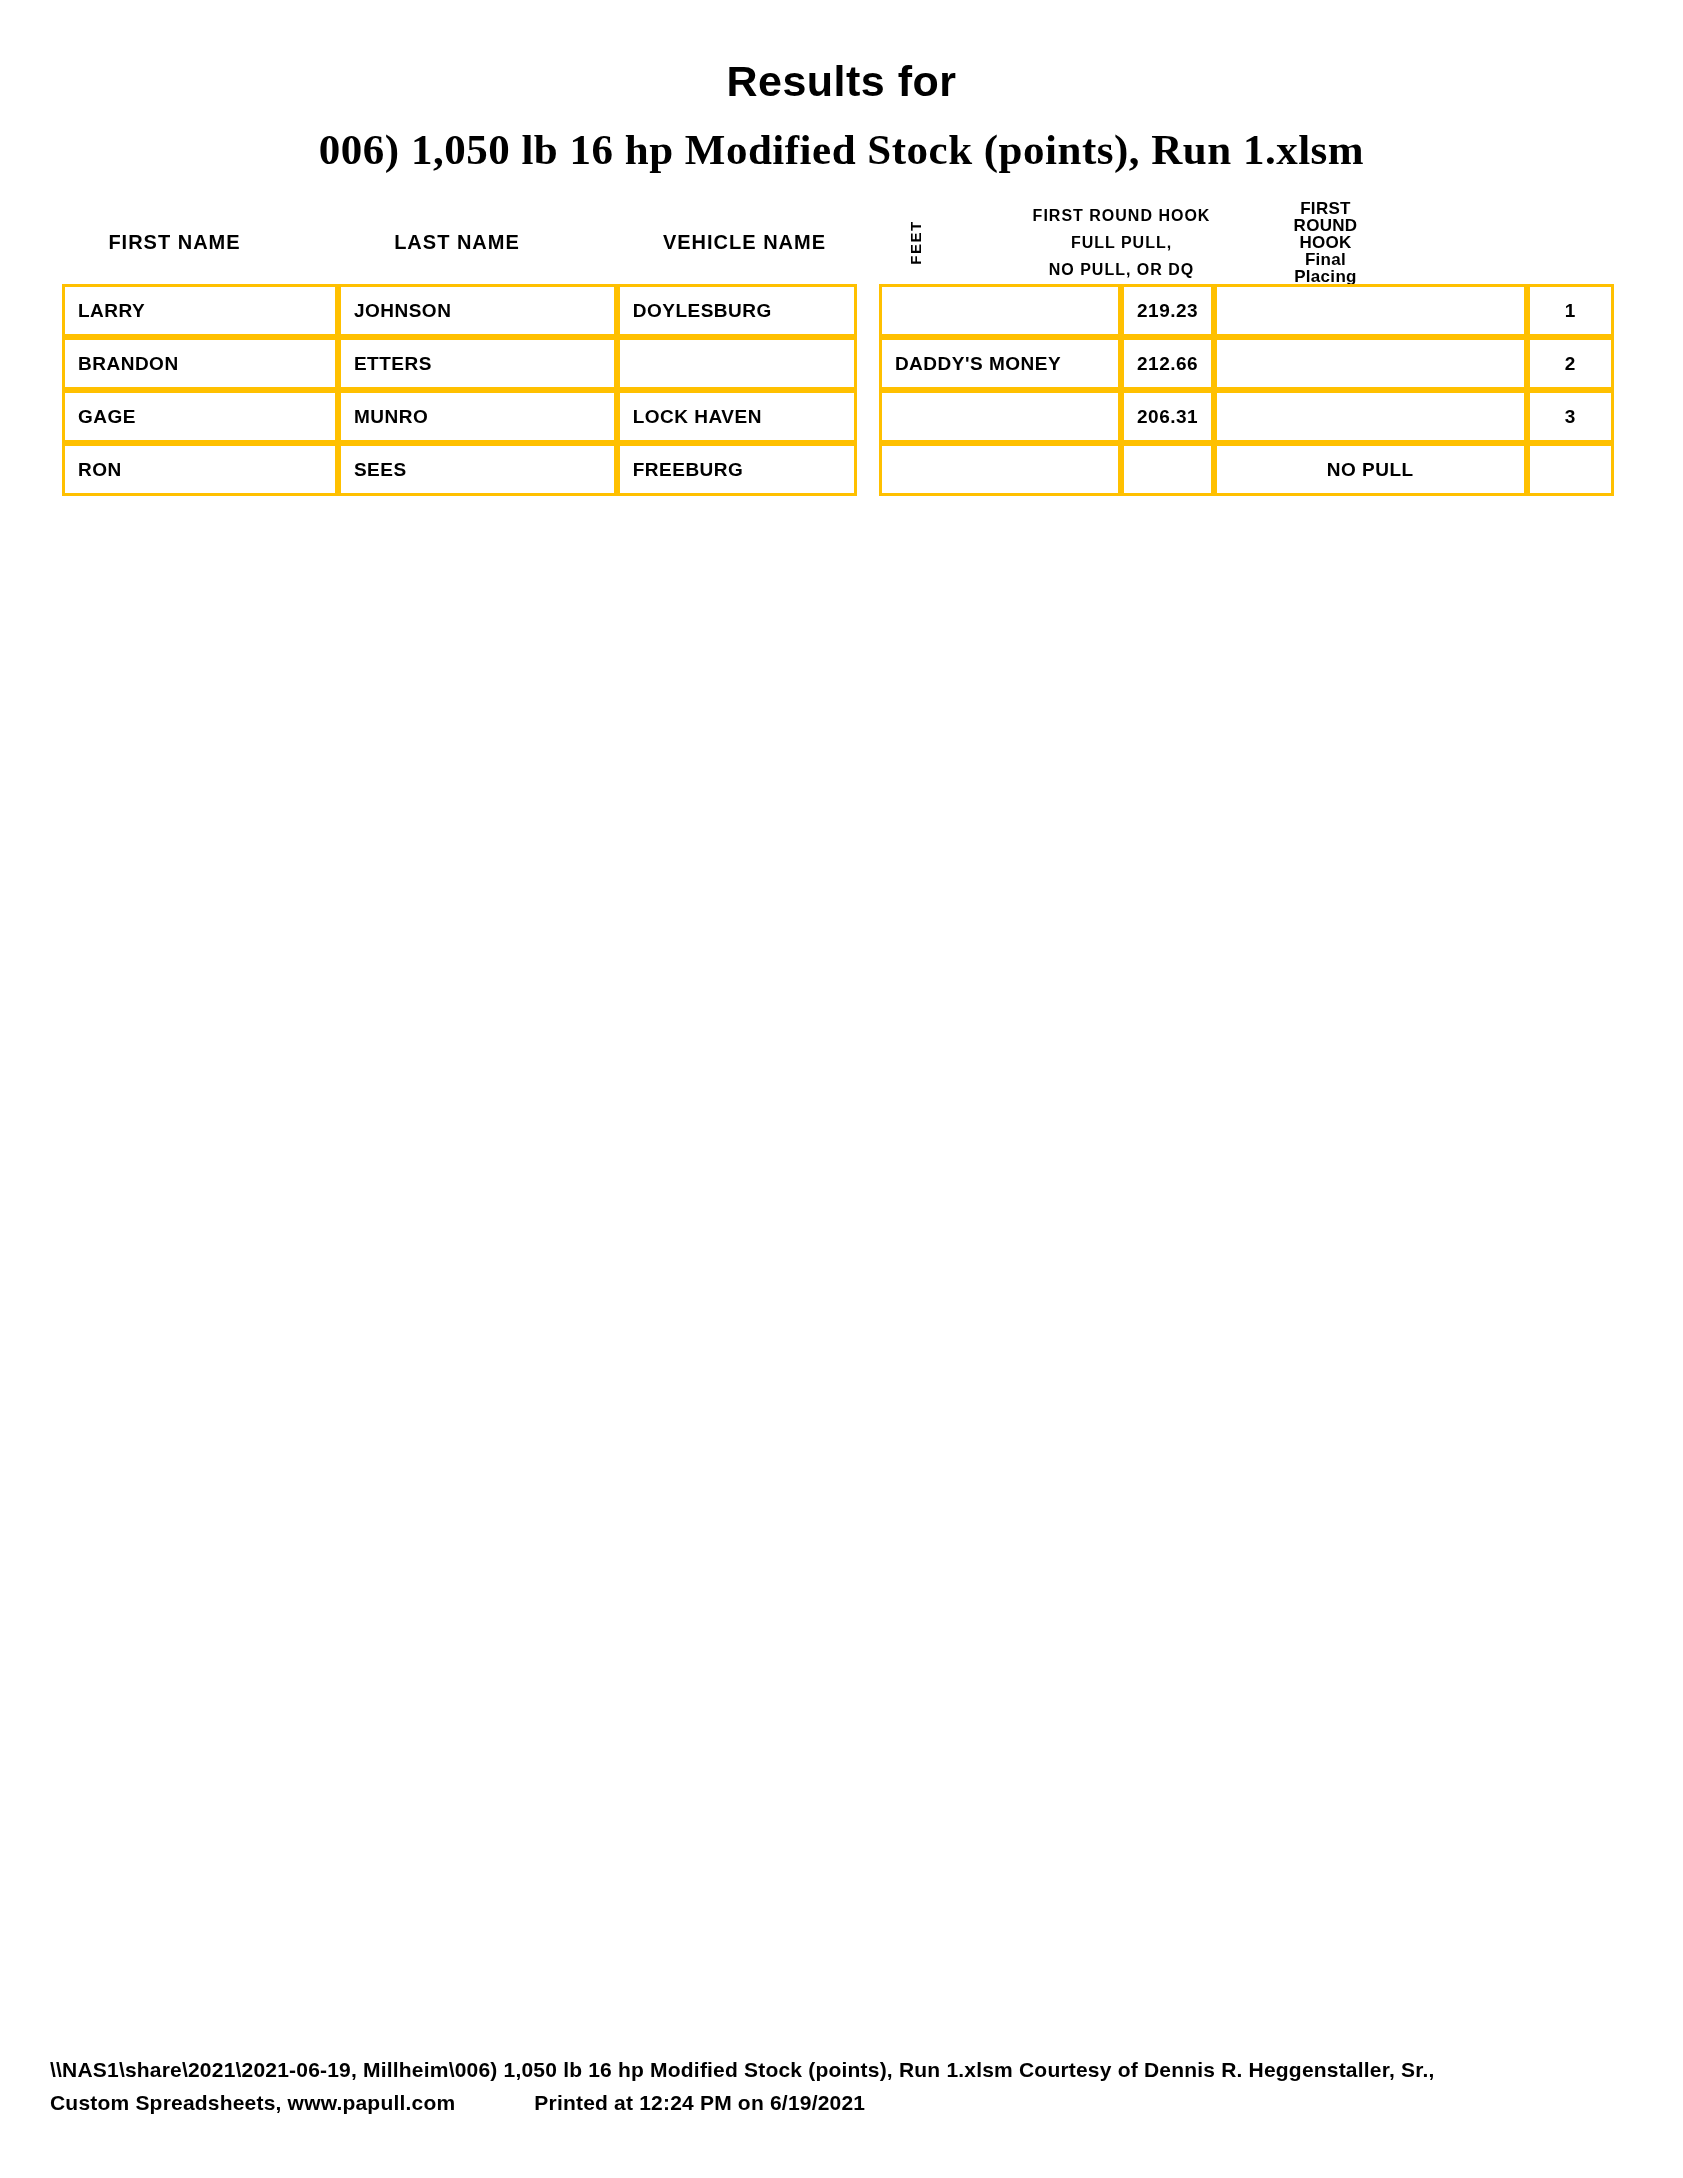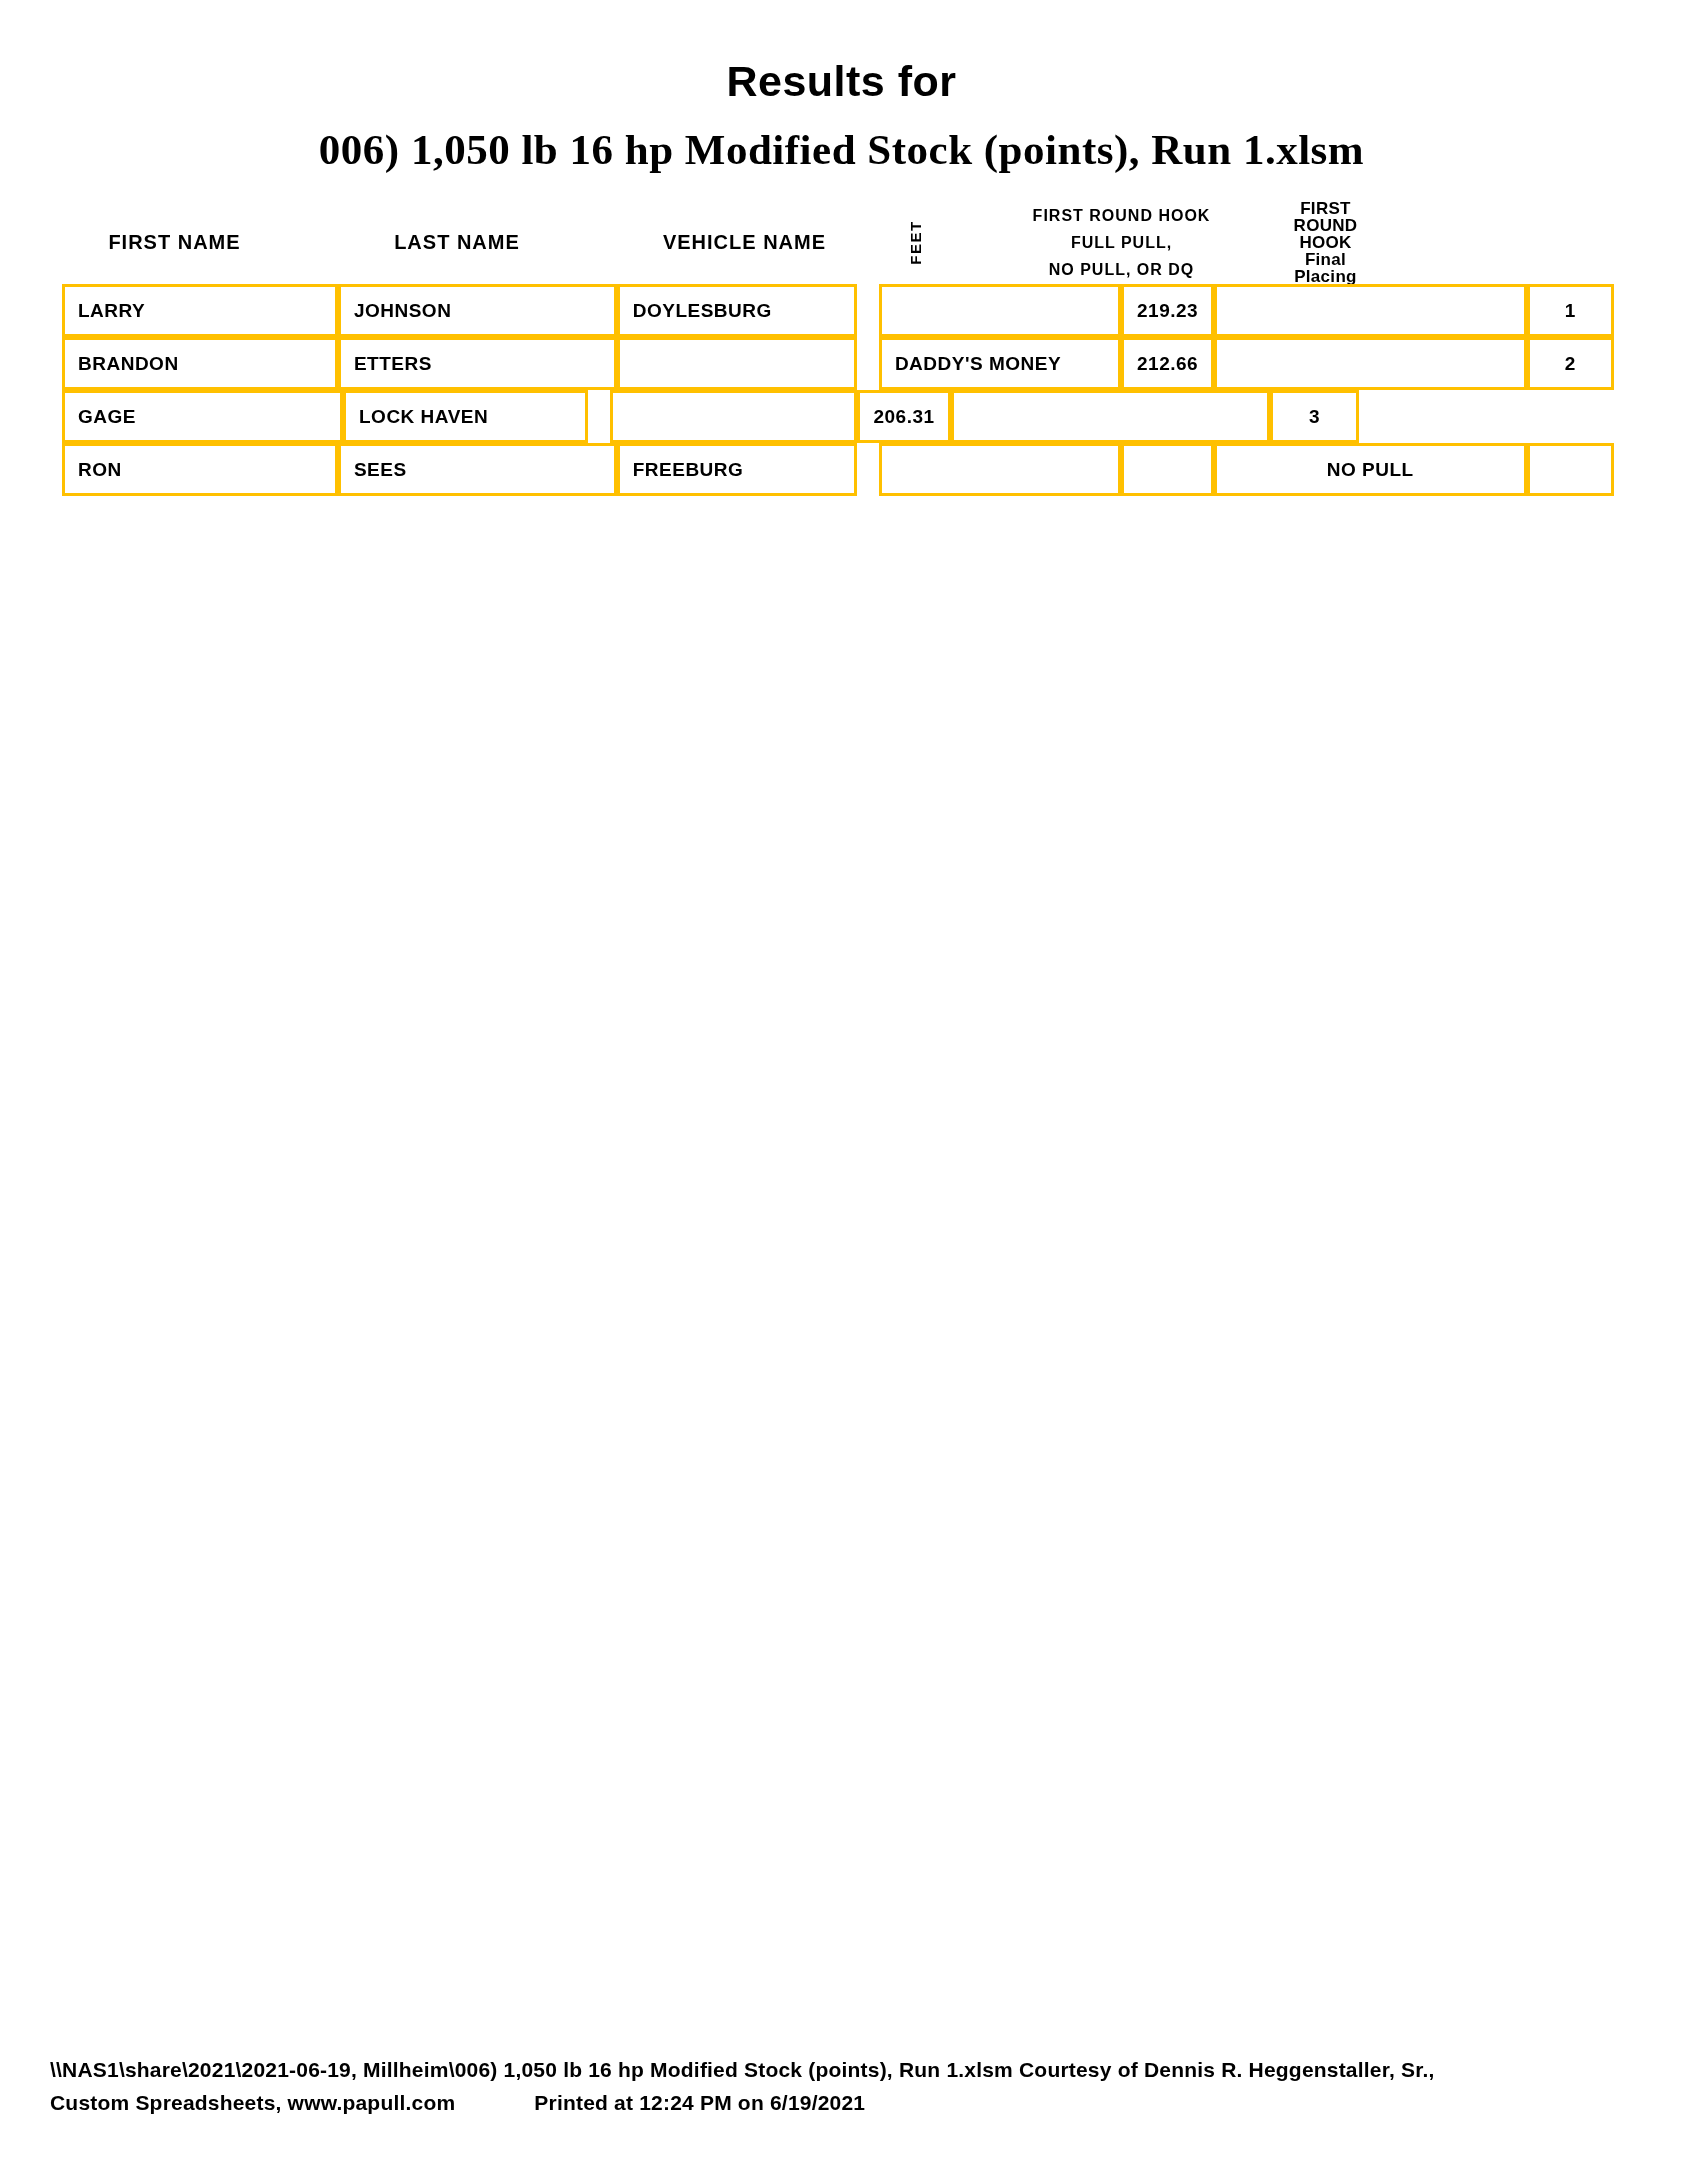--- a/index.html
+++ b/index.html
@@ -115,20 +115,21 @@
     <div class="cell c3"></div>
     <div class="cgap cg"></div>
     <div class="cell c4">DADDY'S MONEY</div>
     <div class="cell center c5">212.66</div>
     <div class="cell center c6"></div>
     <div class="cell center c7">2</div>
   </div>
 
   <div class="trow">
     <div class="cell c1">GAGE</div>
+    <div class="cell c2">MUNRO</div>
     <div class="cell c3">LOCK HAVEN</div>
     <div class="cgap cg"></div>
     <div class="cell c4"></div>
     <div class="cell center c5">206.31</div>
     <div class="cell center c6"></div>
     <div class="cell center c7">3</div>
   </div>
 
   <div class="trow">
     <div class="cell c1">RON</div>

